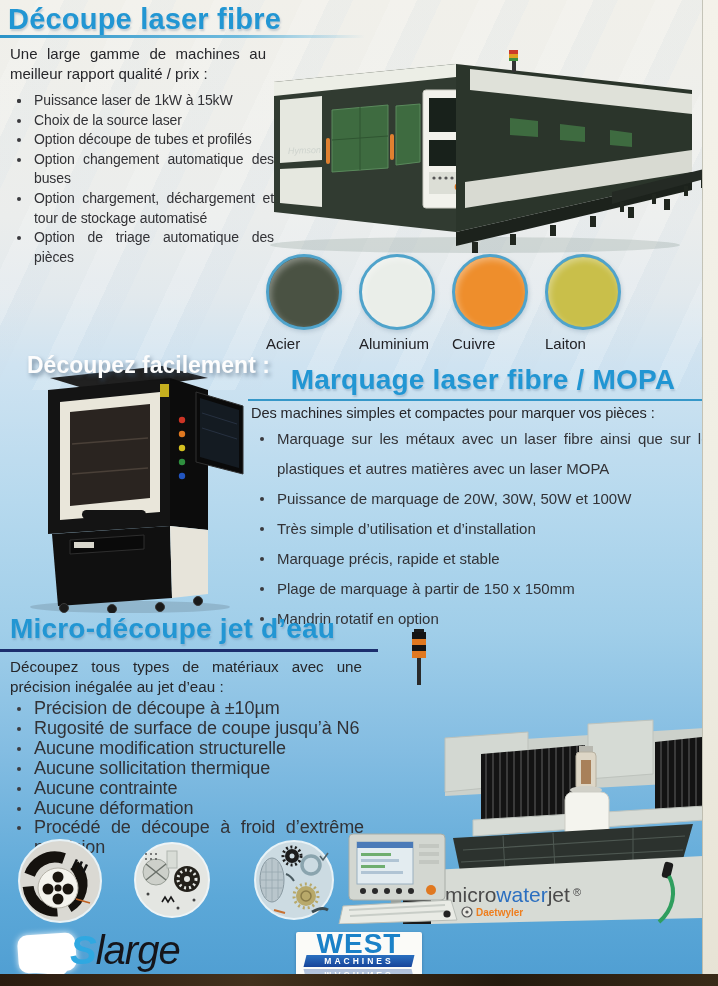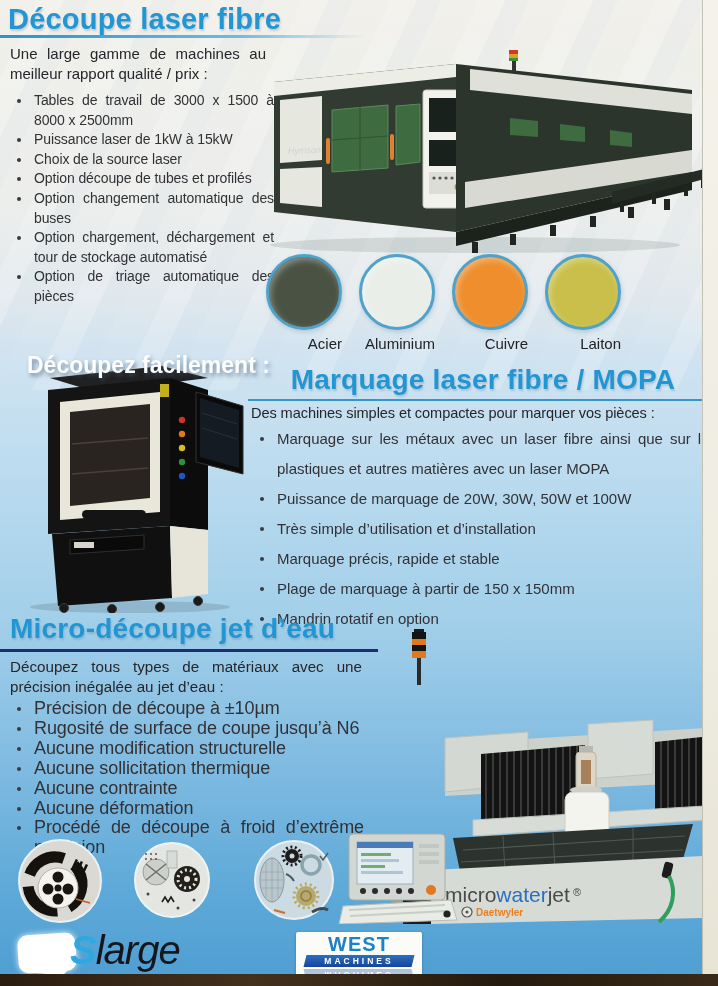--- a/index.html
+++ b/index.html
@@ -43,21 +43,21 @@
   }
   #sec1-list{left:8px;top:91px;width:266px;}
   #sec1-list li{font-size:14px;line-height:19.6px;letter-spacing:-.1px;}
   #sec2-list{left:251px;top:424px;width:466px;}
   #sec2-list li{font-size:15px;line-height:30px;}
   #sec2-list li .dot{top:13px;}
   #sec3-list{left:8px;top:699px;width:356px;}
   #sec3-list li{font-size:18px;line-height:19.9px;letter-spacing:-.1px;}
   
   #materials{left:266px;top:254px;display:flex;gap:17px;z-index:2;}
-  .mat{width:76px;text-align:right;}
+  .mat{width:76px;text-align:left;}
   .mat .circ{
     width:70px;height:70px;border-radius:50%;border:3px solid #4fa3cb;margin:0 auto;
     box-shadow:inset 2px 3px 6px rgba(255,255,255,.35), 1px 2px 4px rgba(80,110,140,.25);
   }
   .mat .lbl{display:block;margin-top:5px;font-size:15px;color:#222226;}
   #facilement{
     left:27px;top:322px;font-size:23px;font-weight:bold;color:#fdfdfd;z-index:2;
     text-shadow:2px 3px 4px rgba(60,85,110,.60);white-space:nowrap;margin-top:30px;
   }
   
@@ -65,21 +65,21 @@
   #logo-system .blob1{position:absolute;left:0;top:8px;width:58px;height:38px;background:#fff;
     border-radius:10px;transform:rotate(-4deg);box-shadow:0 0 6px rgba(255,255,255,.9);}
   #logo-system .blob2{position:absolute;left:8px;top:32px;width:42px;height:16px;background:#fff;
     border-radius:8px;transform:rotate(5deg);}
   #logo-system .txt{position:absolute;left:52px;top:2px;font-size:40px;font-style:italic;
     letter-spacing:-1px;white-space:nowrap;}
   #logo-system .s1{color:#2fa8e1;font-weight:bold;}
   #logo-system .s2{color:#15151a;}
   #logo-west{left:296px;top:932px;width:126px;height:47px;background:#fbfbf8;border-radius:2px;
     box-shadow:0 1px 3px rgba(0,20,60,.3);z-index:3;text-align:center;overflow:hidden;}
-  #logo-west .w1{display:block;margin-top:1px;font-size:20px;font-weight:bold;color:#1b82c8;
+  #logo-west .w1{display:block;margin-top:1px;font-size:28px;font-weight:bold;color:#1b82c8;
     letter-spacing:1px;line-height:22px;}
   #logo-west .bar{position:relative;margin:0 9px;height:12px;
     background:linear-gradient(180deg,#2a70c0,#17449a);transform:skewX(-14deg);}
   #logo-west .bar span{position:absolute;left:0;right:0;top:1px;transform:skewX(14deg);
     font-size:8.5px;font-weight:bold;color:#fff;letter-spacing:3px;line-height:10px;}
   #logo-west .bar.refl{margin-top:2px;opacity:.32;transform:skewX(14deg) scaleY(-1);}
   
   #right-strip{right:0;top:0;width:15px;height:986px;z-index:5;
     background:linear-gradient(180deg,#f4f2ea,#efede2 60%,#e7e3d5);
     border-left:1px solid rgba(140,140,125,.45);}
@@ -93,21 +93,21 @@
 
 <div id="page">
   <div class="streaks"></div>
 
   <div class="abs h-blue" style="left:8px;top:3px;font-size:29px;">Découpe laser fibre</div>
   <div id="rule1" class="rule"></div>
 
   <div class="abs intro" id="sec1-intro">Une large gamme de machines au meilleur rapport qualité / prix :</div>
 
   <ul class="blist" id="sec1-list">
-    <li><span class="dot"></span><span>Tables de travail de 3000 x 1500 à 8000 x 2500mm</span></li>
+    <li><span class="dot"></span></li>
     <li><span class="dot"></span><span>Puissance laser de 1kW à 15kW</span></li>
     <li><span class="dot"></span><span>Choix de la source laser</span></li>
     <li><span class="dot"></span><span>Option découpe de tubes et profilés</span></li>
     <li><span class="dot"></span><span>Option changement automatique des buses</span></li>
     <li><span class="dot"></span><span>Option chargement, déchargement et tour de stockage automatisé</span></li>
     <li><span class="dot"></span><span>Option de triage automatique des pièces</span></li>
   </ul>
 
   <div class="abs" style="left:260px;top:50px;z-index:1;">
     <svg width="450" height="205" viewBox="0 0 450 205">

